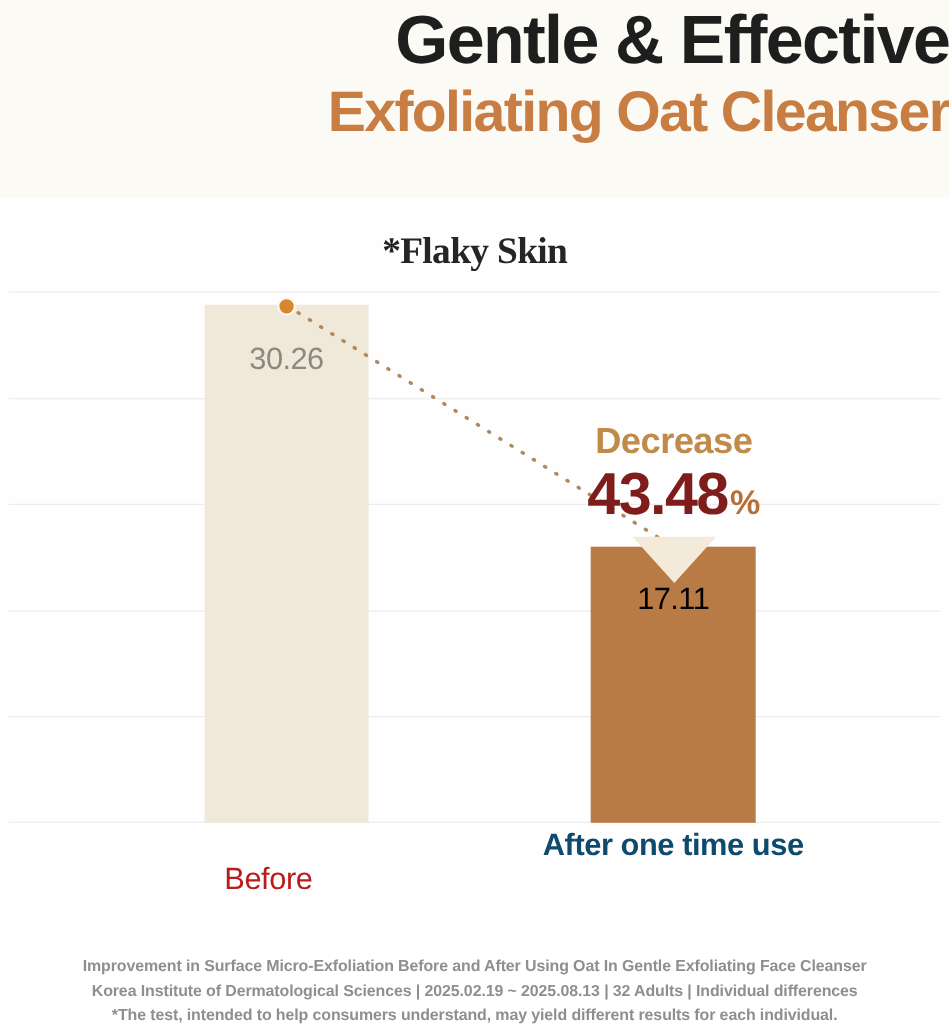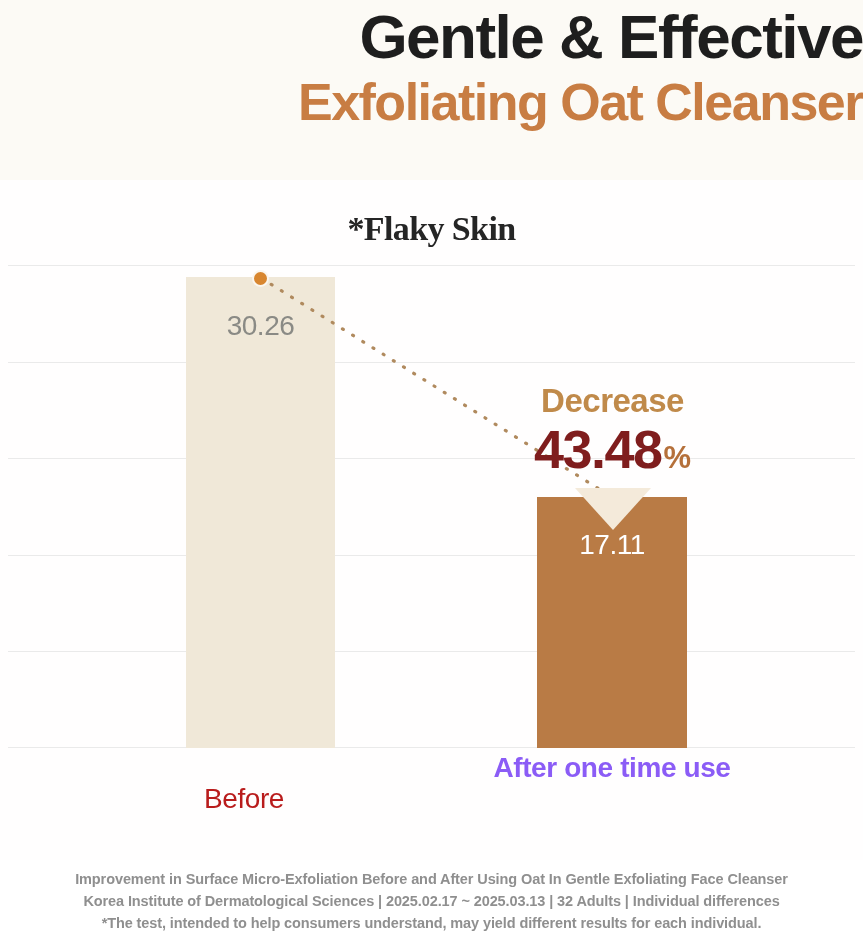--- a/index.html
+++ b/index.html
@@ -57,21 +57,21 @@
   }
   #bar-after{
     left:537px; width:150px; height:251px;
     background:#B97B45;
   }
   .bar-value{
     position:absolute; left:0; width:100%; text-align:center;
     font-size:28px; letter-spacing:-0.5px;
   }
   #bar-before .bar-value{ top:33px; color:#8A8A85; }
-  #bar-after  .bar-value{ top:32px; color:#ffffff; }
+  #bar-after  .bar-value{ top:32px; color:#000000; }
 
   
   #connector-svg{
     position:absolute; left:0; top:0; width:863px; height:483px;
     pointer-events:none;
   }
   .marker-dot{
     position:absolute; border-radius:50%;
   }
   #marker-before{
@@ -111,21 +111,21 @@
 
   
   #axis-labels{
     position:absolute; left:0; top:572px; width:863px; height:50px;
   }
   .axis-label{
     position:absolute; top:0; text-align:center;
     font-size:28px; letter-spacing:-0.4px;
   }
   #axis-label-before{ left:144px; width:200px; color:#b91c1c;margin-top:31px; }
-  #axis-label-after { left:472px; width:280px; color:#8b5cf6; font-weight:bold; }
+  #axis-label-after { left:472px; width:280px; color:#0c4a6e; font-weight:bold; }
 
   
   #footnote{
     position:absolute; left:0; top:868px; width:863px;
     text-align:center;
     font-weight:bold;
   }
   .footnote-line{
     font-size:14.5px; color:#8F8F8F; line-height:1.52; letter-spacing:-0.1px;
   }
@@ -177,15 +177,15 @@
   </div>
 
   <div id="axis-labels">
     <div class="axis-label" id="axis-label-before">Before</div>
     <div class="axis-label" id="axis-label-after">After one time use</div>
   </div>
 </div>
 
 <div id="footnote">
   <div class="footnote-line">Improvement in Surface Micro-Exfoliation Before and After Using Oat In Gentle Exfoliating Face Cleanser</div>
-  <div class="footnote-line">Korea Institute of Dermatological Sciences | 2025.02.17 ~ 2025.03.13 | 32 Adults | Individual differences</div>
+  <div class="footnote-line">Korea Institute of Dermatological Sciences | 2025.02.19 ~ 2025.08.13 | 32 Adults | Individual differences</div>
   <div class="footnote-line">*The test, intended to help consumers understand, may yield different results for each individual.</div>
 </div>
 
 </body></html>

